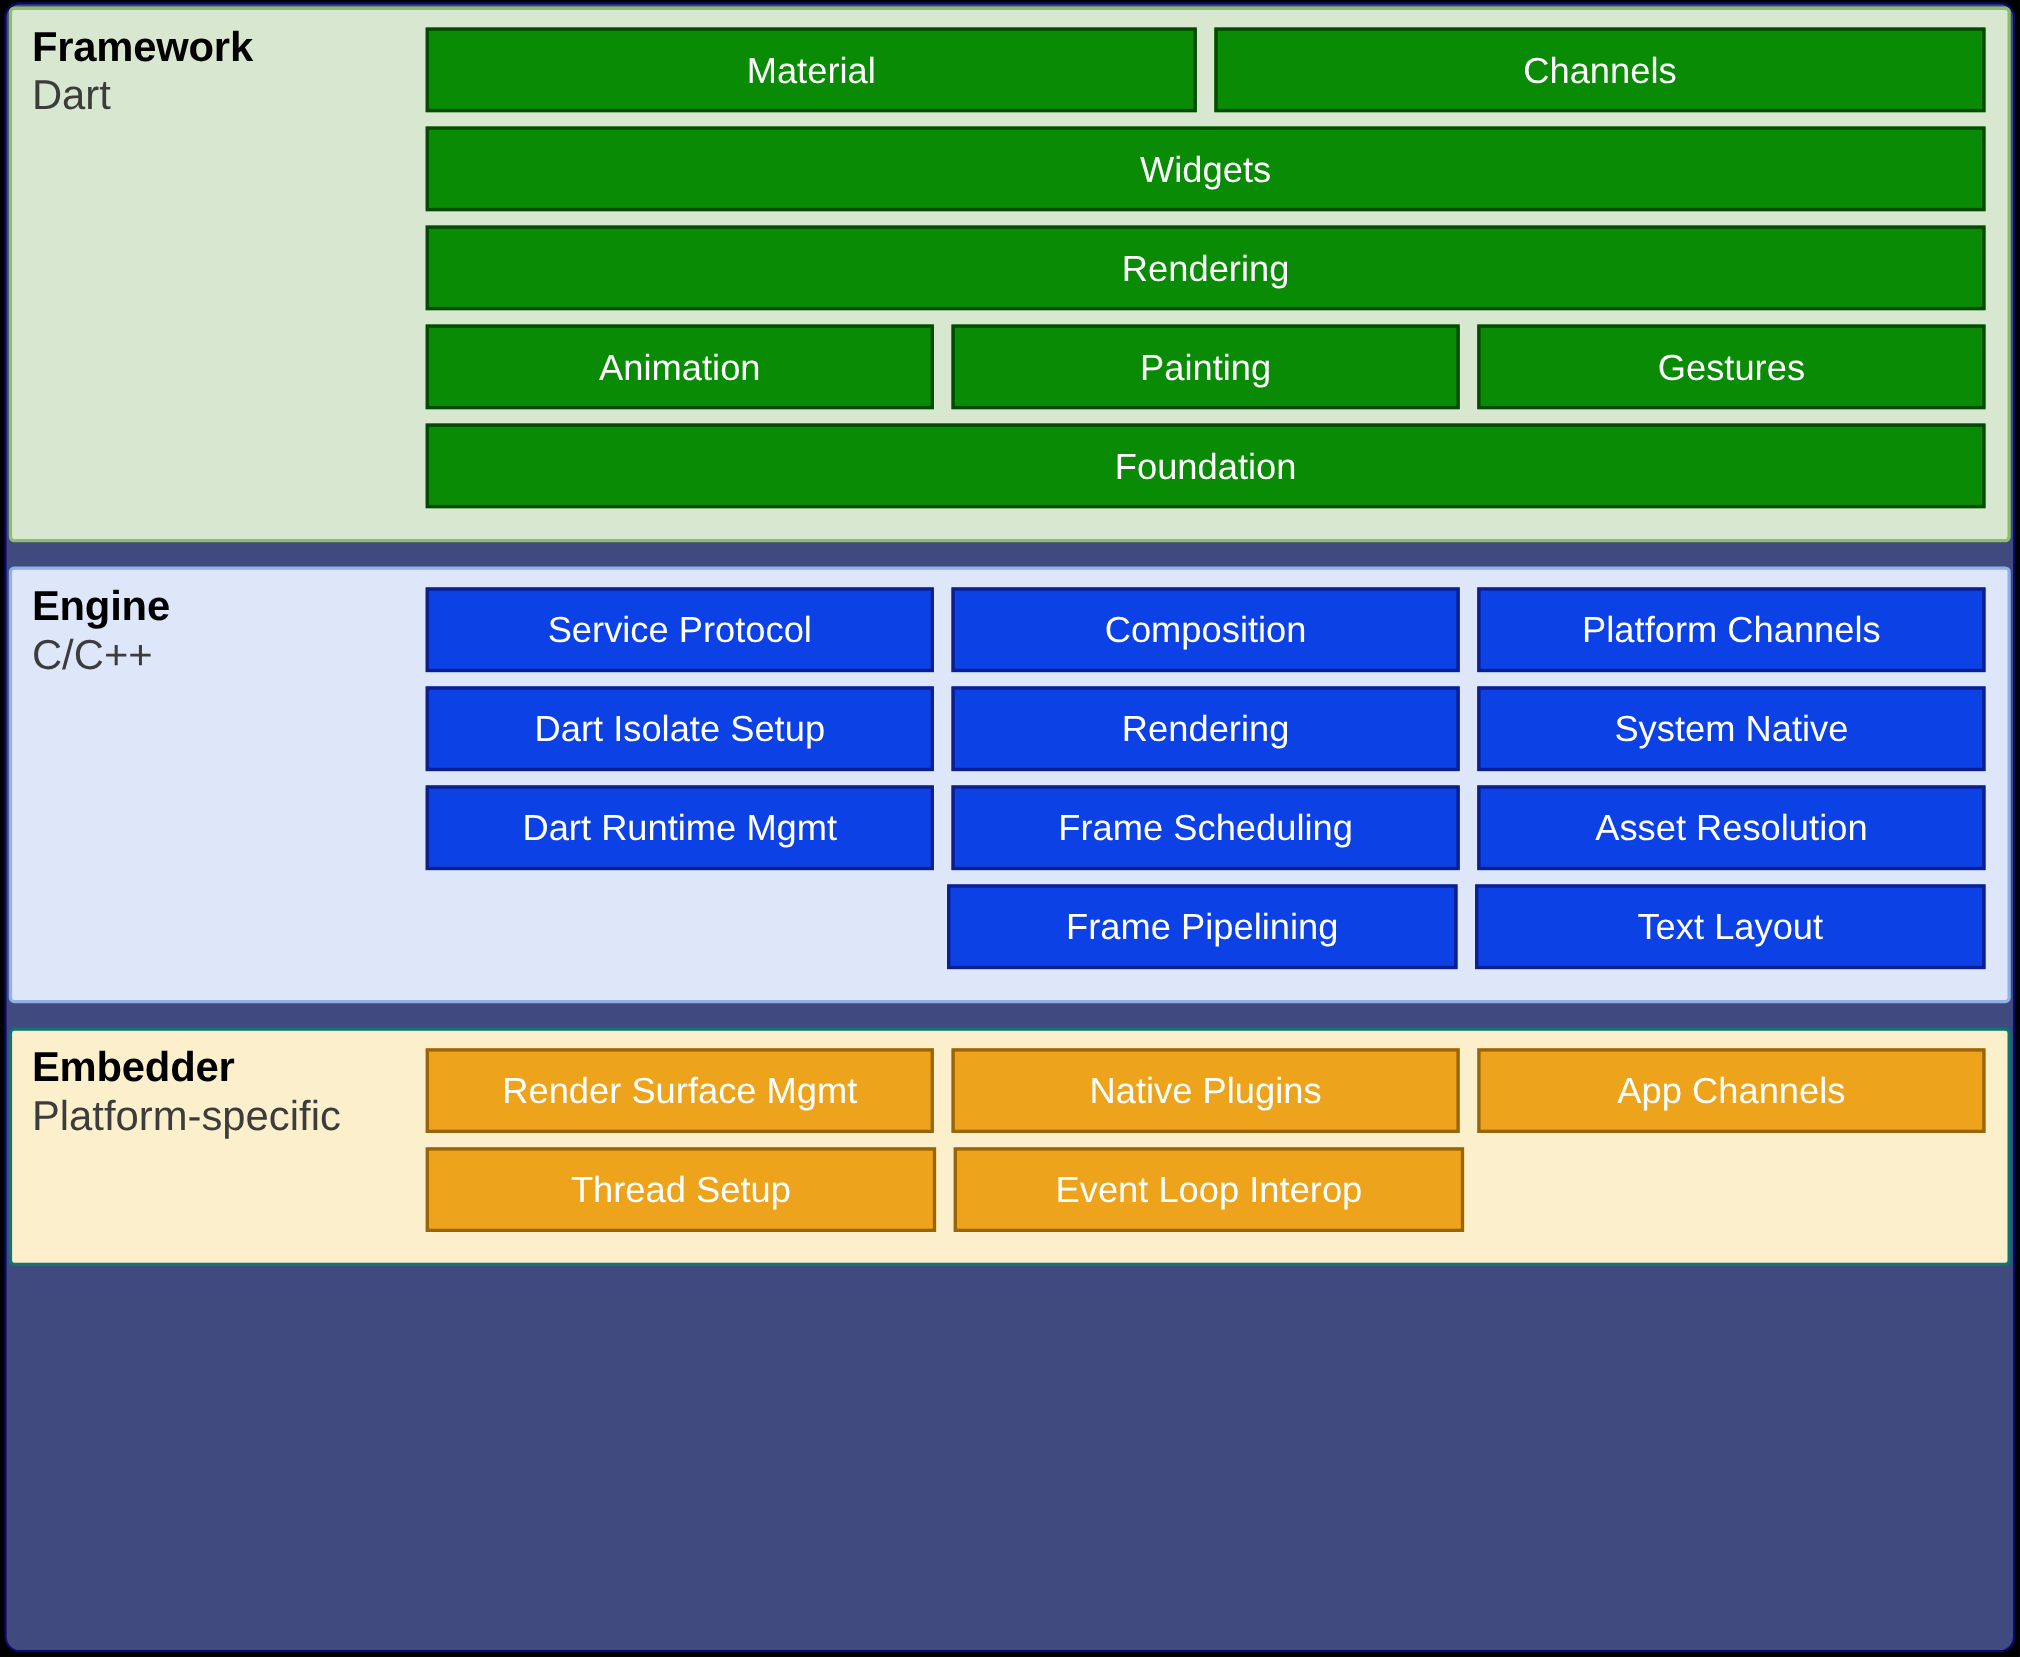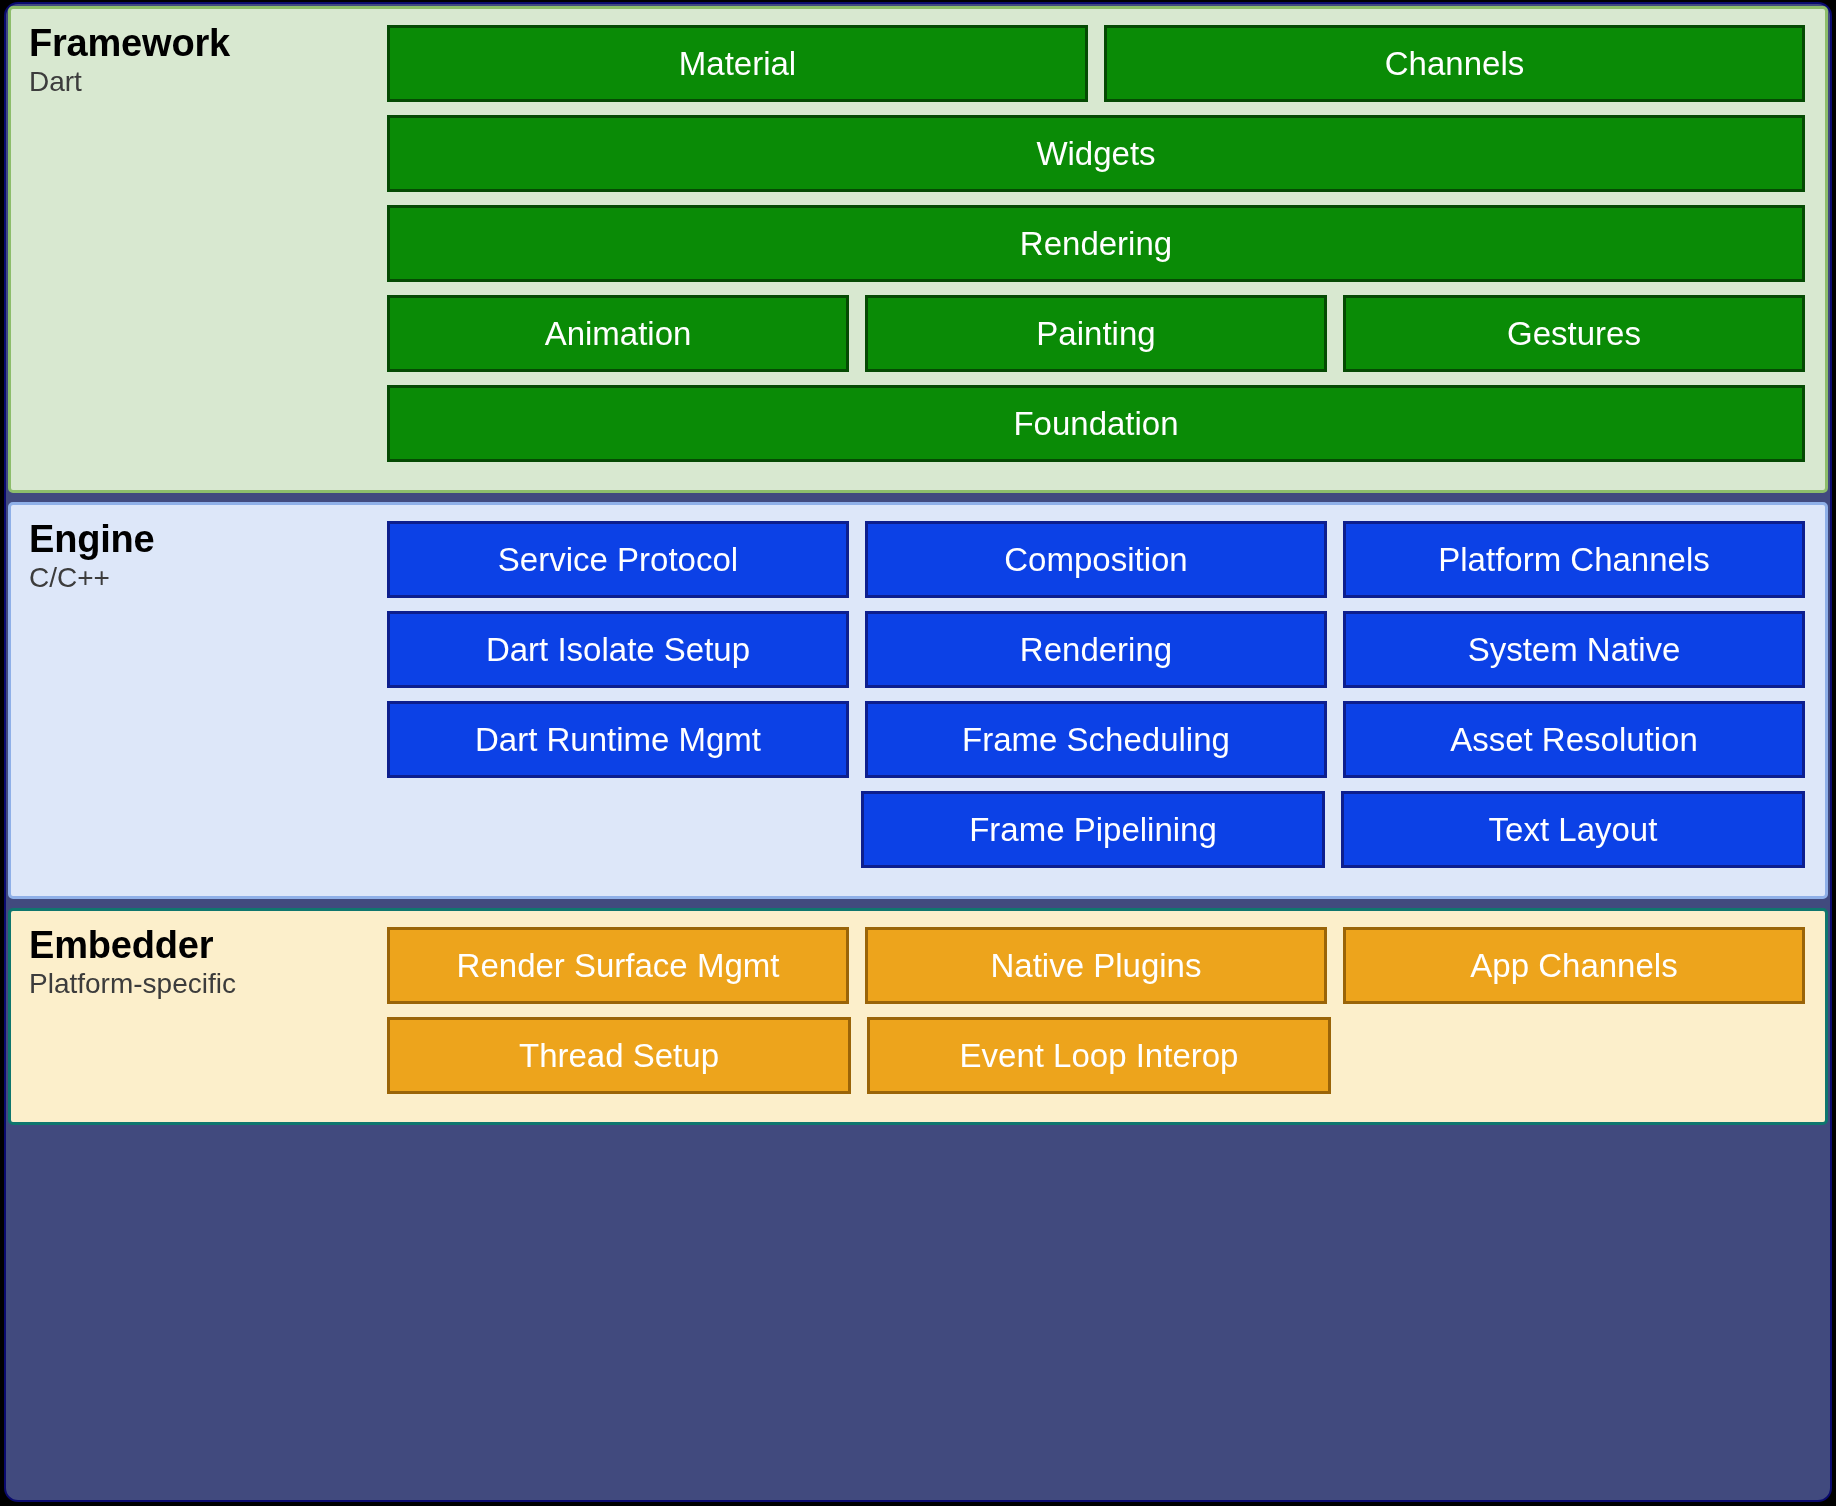--- a/index.html
+++ b/index.html
@@ -36,21 +36,21 @@
   }
 
   .stack {
     position: absolute;
     left: 8px;
     top: 6px;
     width: 1820px;
     height: 1064px;
     display: flex;
     flex-direction: column;
-    gap: 9px;
+    gap: 22px;
     box-sizing: border-box;
     padding: 0;
   }
 
   
   .layer {
     position: relative;
     display: flex;
     flex-direction: row;
     box-sizing: border-box;
@@ -79,21 +79,21 @@
     box-sizing: border-box;
   }
   .layer-title {
     font-size: 38px;
     font-weight: bold;
     color: #000000;
     line-height: 1.08;
     letter-spacing: -0.2px;
   }
   .layer-sub {
-    font-size: 28px;
+    font-size: 38px;
     font-weight: normal;
     color: #3c3c3c;
     line-height: 1.12;
     margin-top: 2px;
   }
 
   .layer-body {
     flex: 1 1 auto;
     display: flex;
     flex-direction: column;

